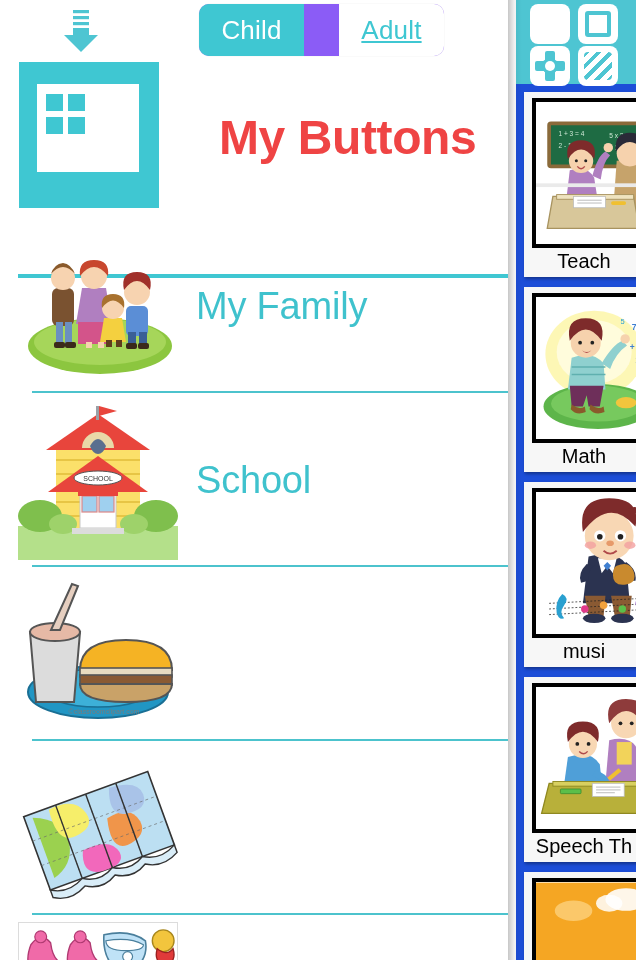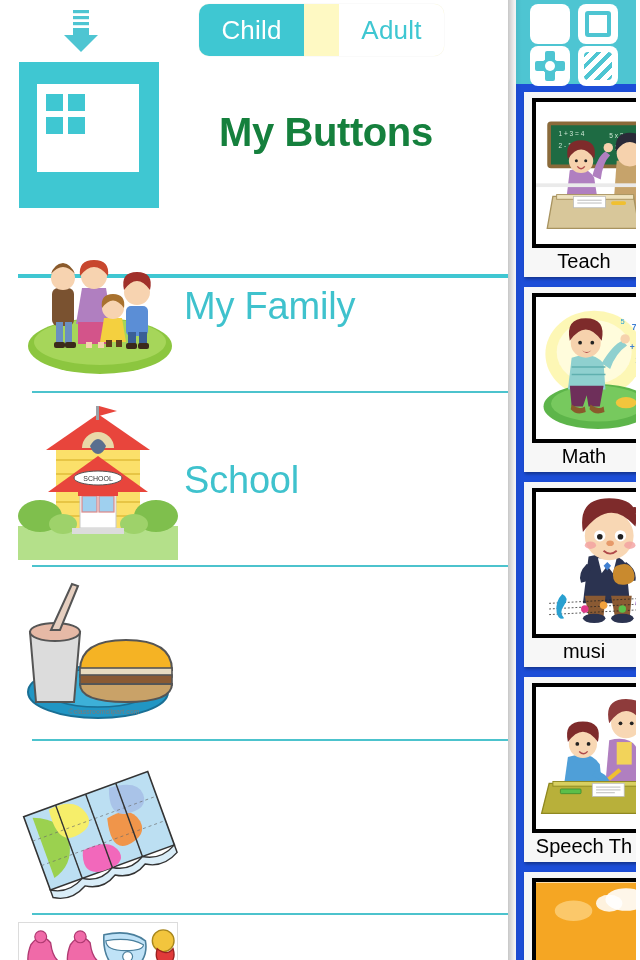--- a/index.html
+++ b/index.html
@@ -39,36 +39,36 @@
   #download-icon {
     position: absolute;
     left: 60px; top: 8px;
     width: 42px; height: 46px;
   }
   #segmented {
     position: absolute;
     left: 199px; top: 4px;
     width: 245px; height: 52px;
     border-radius: 10px;
-    background: #fef9c3;
+    background: #8b5cf6;
     display: flex;
     overflow: hidden;
     box-shadow: 0 0 0 0.5px rgba(0,0,0,0.04);
     gap: 35px;
   }
   .seg-btn {
     flex: 1;
     display: flex; align-items: center; justify-content: center;
     font-size: 26px;
     letter-spacing: .2px;
     cursor: pointer;
     user-select: none;
   }
   .seg-btn.active { background: #3fc7d2; color: #ffffff; }
-  .seg-btn.inactive { background: #ffffff; color: #3fc7d2; }
+  .seg-btn.inactive { background: #ffffff; color: #3fc7d2; text-decoration: underline; }
 
   
   #title-row {
     position: relative;
     height: 152px;
   }
   #buttons-tile {
     position: absolute;
     left: 19px; top: 0px;
     width: 140px; height: 146px;
@@ -86,23 +86,23 @@
     background: #3fc7d2;
   }
   #buttons-tile .c1 { left: 9px;  top: 10px; }
   #buttons-tile .c2 { left: 31px; top: 10px; }
   #buttons-tile .c3 { left: 9px;  top: 33px; }
   #buttons-tile .c4 { left: 31px; top: 33px; }
 
   #page-title {
     position: absolute;
     left: 219px; top: 48px;
-    font-size: 40px;
+    font-size: 48px;
     font-weight: bold;
-    color: #15803d;
+    color: #ef4444;
     letter-spacing: -0.4px;
   }
 
   #title-rule {
     position: absolute;
     left: 18px; top: 212px;
     width: 490px; height: 4px;
     background: #3fc7d2;
   }
 
@@ -121,21 +121,21 @@
   }
   .row-thumb {
     width: 160px;
     height: 160px;
     margin-left: 18px;
     flex: 0 0 160px;
     position: relative;
     overflow: hidden;
   }
   .row-label {
-    margin-left: 6px;
+    margin-left: 18px;
     font-size: 38px;
     color: #3fc2cd;
     letter-spacing: -0.2px;
     white-space: nowrap;
   }
   .row-divider {
     position: absolute;
     left: 32px; bottom: 0;
     width: 476px; height: 2px;
     background: #4cc3cd;

